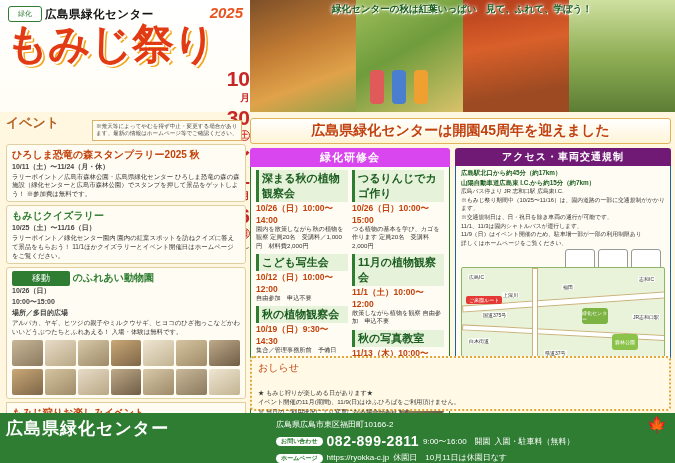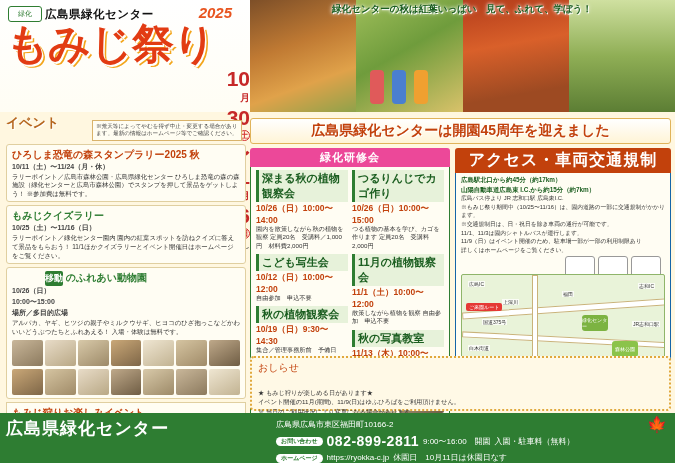--- a/index.html
+++ b/index.html
@@ -25,21 +25,21 @@
     position:absolute; left:4px; top:2px; width:246px; height:108px;
   }
   .logo-row { display:flex; align-items:center; gap:3px; padding:4px 0 0 4px; }
   .logo-mark {
     width:34px;height:16px;border:1px solid #2f7d32;border-radius:3px;
     font-size:7px;color:#2f7d32;display:flex;align-items:center;justify-content:center;
     background:#fff;
   }
   .logo-text { font-size:11.5px; font-weight:bold; color:#111; letter-spacing:.5px; }
   .year {
-    position:absolute; right:18px; top:2px; font-size:15px; font-weight:bold;
+    position:absolute; right:7px; top:2px; font-size:15px; font-weight:bold;
     color:#e8541f; font-style:italic;
   }
   .mainttl {
     font-size:42px; font-weight:bold; color:#e23b13;
     letter-spacing:-1px; line-height:1; margin:1px 0 0 2px;
     text-shadow: 1.5px 1.5px 0 #fff, 3px 3px 0 #f3a51a;
   }
   .daterow {
     margin:3px 0 0 3px; display:flex; align-items:flex-end; gap:2px;
     font-weight:bold; color:#c62828;flex-direction:column;
@@ -74,35 +74,35 @@
   .evt {
     background:#fffdf3; border:1px solid #e0cfa0; border-radius:3px;
     margin:3px 2px; padding:3px 5px;
   }
   .evt h4 { margin:0; font-size:10px; font-weight:bold; color:#c2410c; }
   .evt h4.green { color:#2e7d32; }
   .evt p { margin:1px 0 0; font-size:6.4px; line-height:1.35; color:#333; }
   .evt .ttl-mini { font-size:7px; color:#444; font-weight:bold; margin:0 0 1px; }
   .badge-ribbon {
     display:inline-block; background:#2e7d32; color:#fff; font-size:9px;
-    font-weight:bold; padding:1px 0; border-radius:2px;margin-left:33px;
+    font-weight:normal; padding:1px 20px; border-radius:2px;
   }
   .photostrip { display:flex; gap:2px; margin-top:3px; }
   .photostrip div { flex:1; height:26px; border-radius:2px; }
   .an1{background:linear-gradient(150deg,#c9b79a,#8c7a5e);} 
   .an2{background:linear-gradient(150deg,#e8dcc8,#b9a885);}
   .an3{background:linear-gradient(150deg,#d8c9a9,#9d8a68);}
   .an4{background:linear-gradient(150deg,#caa878,#7e6647);}
   .an5{background:linear-gradient(150deg,#efe6d2,#c2b392);}
   .an6{background:linear-gradient(150deg,#d5c4a1,#a08b68);}
   .an7{background:linear-gradient(150deg,#bfa98a,#6f5d44);}
   
   .center-col { position:absolute; left:250px; top:148px; width:200px; }
   .cc-head {
-    background:#ec4899; color:#fff; font-size:11px; font-weight:bold;
+    background:#d946ef; color:#fff; font-size:11px; font-weight:bold;
     padding:2px 6px; border-radius:3px 3px 0 0; text-align:center;
     letter-spacing:1px;
   }
   .cc-body { background:#fffdf3; border:1px solid #2e7d32; border-top:none;
     padding:3px 5px 4px; }
   .cc-item { margin-bottom:4px; }
   .cc-item h5 {
     margin:0; font-size:11px; font-weight:bold; color:#1b5e20;
     background:#e7f2da; padding:1px 3px; border-left:3px solid #2e7d32;
   }
@@ -115,21 +115,21 @@
     border:1px solid #e0b35a; border-radius:3px;
     display:flex; align-items:center; justify-content:center;
   }
   .banner span {
     font-size:14px; font-weight:bold; color:#c2410c;
     text-shadow:1px 1px 0 #fff;
   }
   
   .right-col { position:absolute; left:455px; top:148px; width:216px; }
   .rc-head {
-    background:#c2410c; color:#fff; font-size:16px; font-weight:bold;
+    background:#701a75; color:#fff; font-size:10px; font-weight:bold;
     padding:2px 6px; text-align:center; border-radius:3px 3px 0 0; letter-spacing:1px;
   }
   .rc-body { background:#fffdf3; border:1px solid #1565a8; border-top:none; padding:3px 5px; }
   .rc-body p { margin:0 0 1px; font-size:5.8px; line-height:1.35; color:#333; }
   .rc-body p.b { font-weight:bold; color:#1b5e20; font-size:6.4px; }
   .maparea {
     margin-top:2px; height:96px; background:#e9f3d9; border:1px solid #8fb56a;
     position:relative; border-radius:2px; overflow:hidden;
   }
   .road { position:absolute; background:#fff; border:1px solid #c9b37a; }

